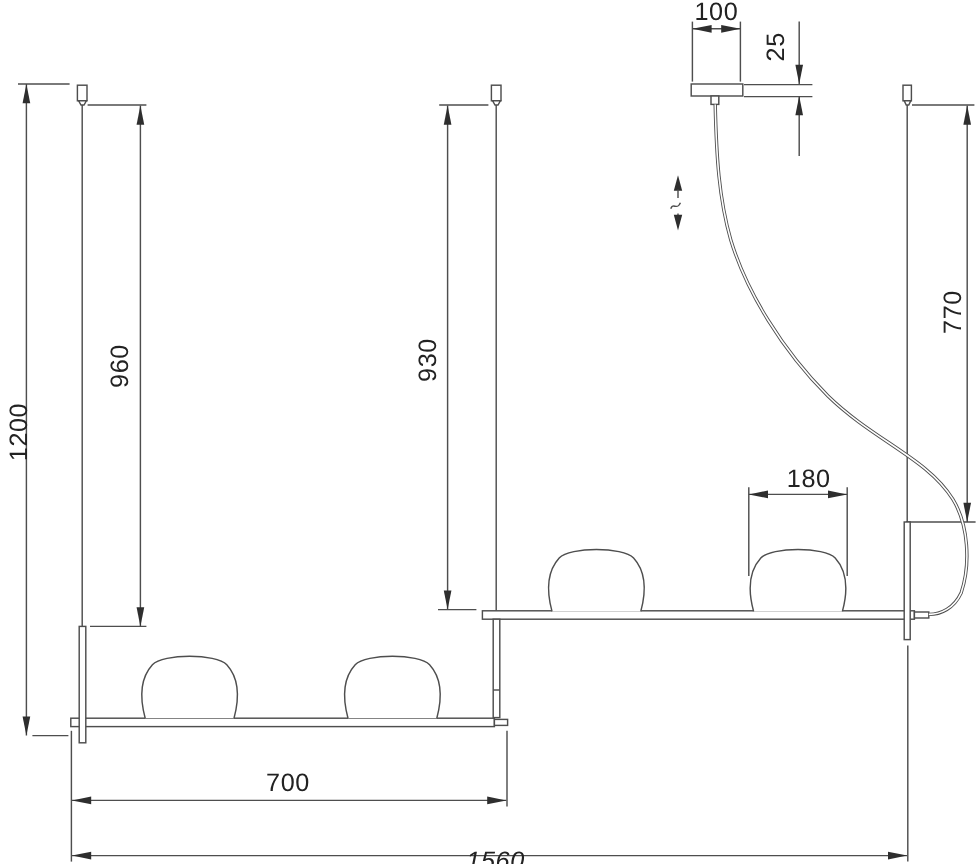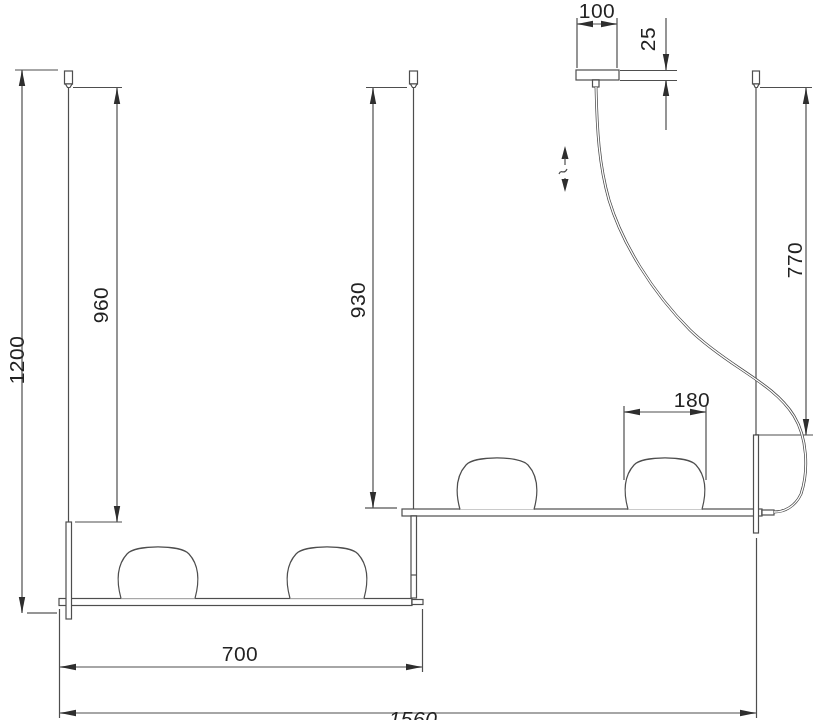--- a/index.html
+++ b/index.html
@@ -170,17 +170,17 @@
 
     </g>
   </svg>
 
   <div class="dim-label vert" style="left:16px;  top:360px;">1200</div>
   <div class="dim-label vert" style="left:100px; top:305px;">960</div>
   <div class="dim-label vert" style="left:357px; top:300px;">930</div>
   <div class="dim-label vert" style="left:794px; top:260px;">770</div>
   <div class="dim-label" style="left:597px; top:10px;">100</div>
   <div class="dim-label vert" style="left:647px; top:39px;">25</div>
-  <div class="dim-label" style="left:692px; top:399px;">180</div>
+  <div class="dim-label" style="left:674px; top:399px;">180</div>
   <div class="dim-label" style="left:240px; top:653px;">700</div>
   <div class="dim-label" style="left:413px; top:718px;font-style:italic;">1560</div>
 
 </div>
 
 </body></html>

